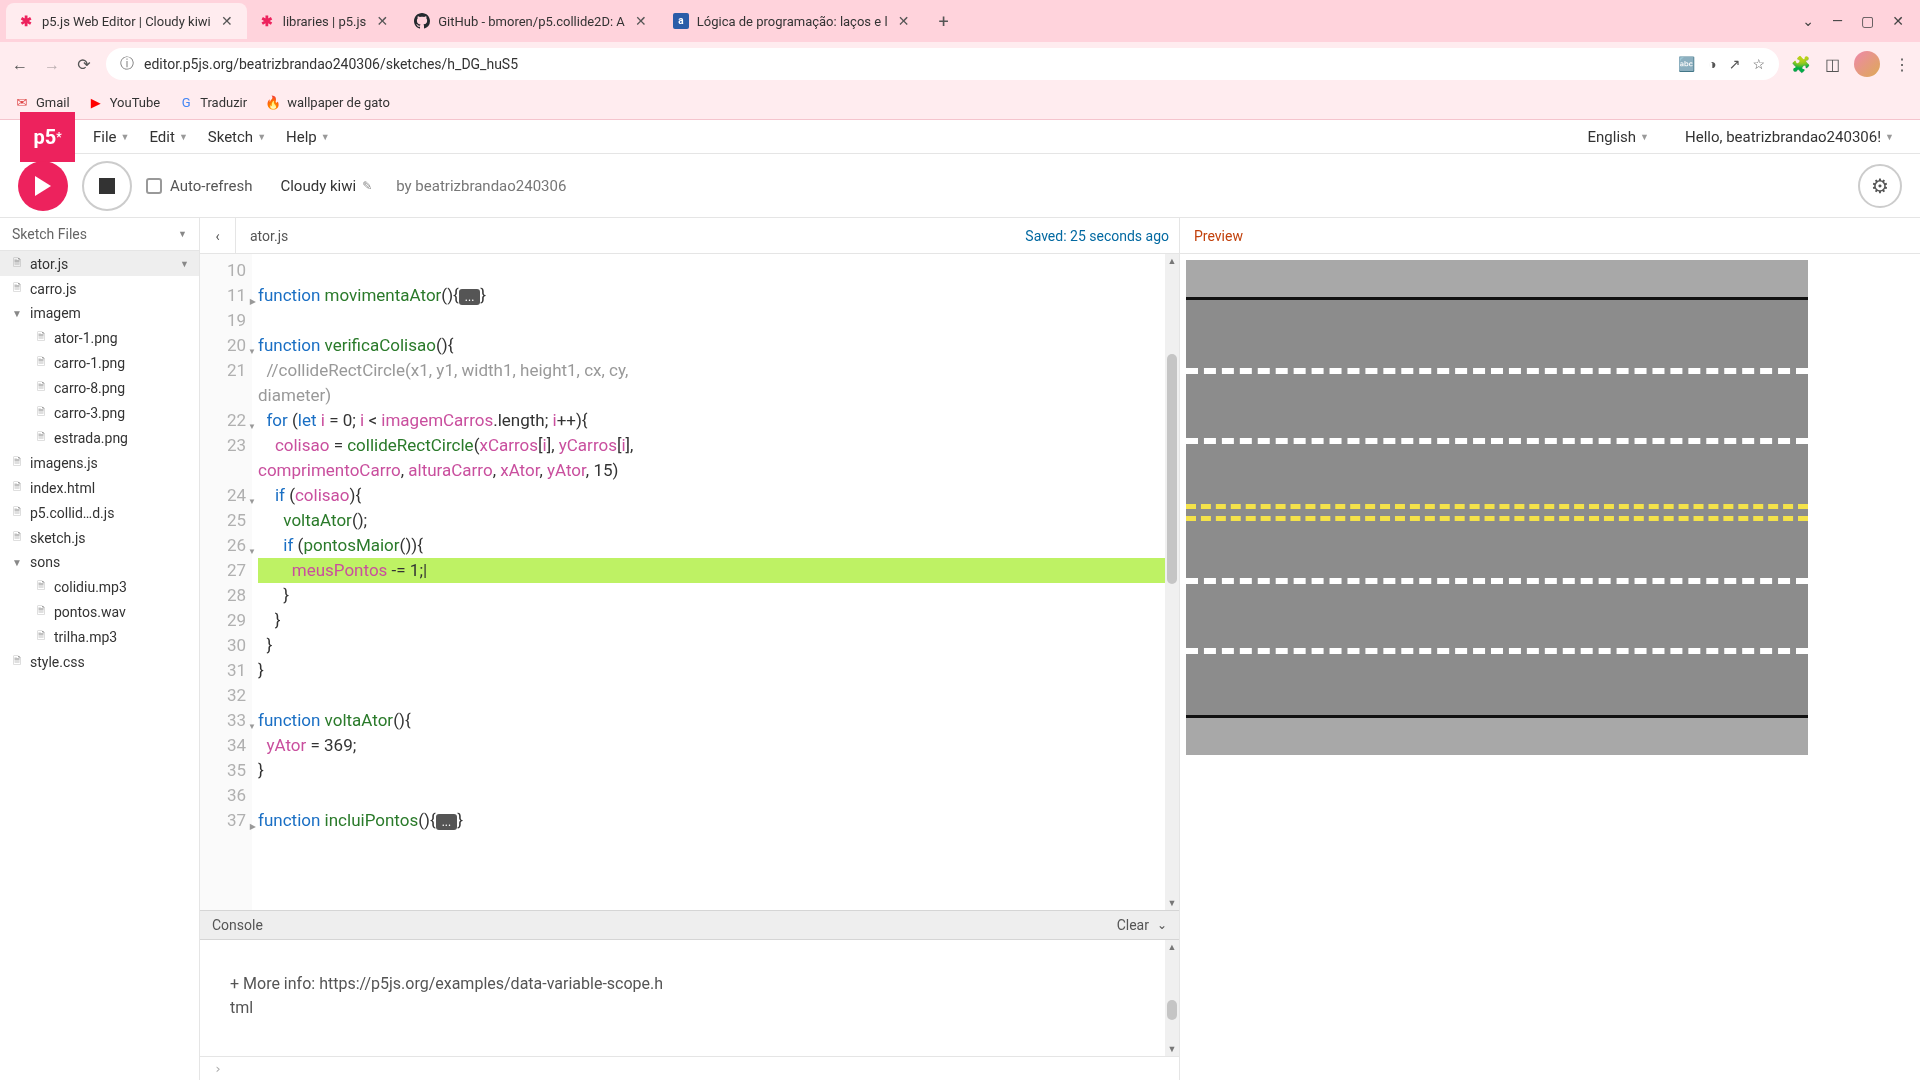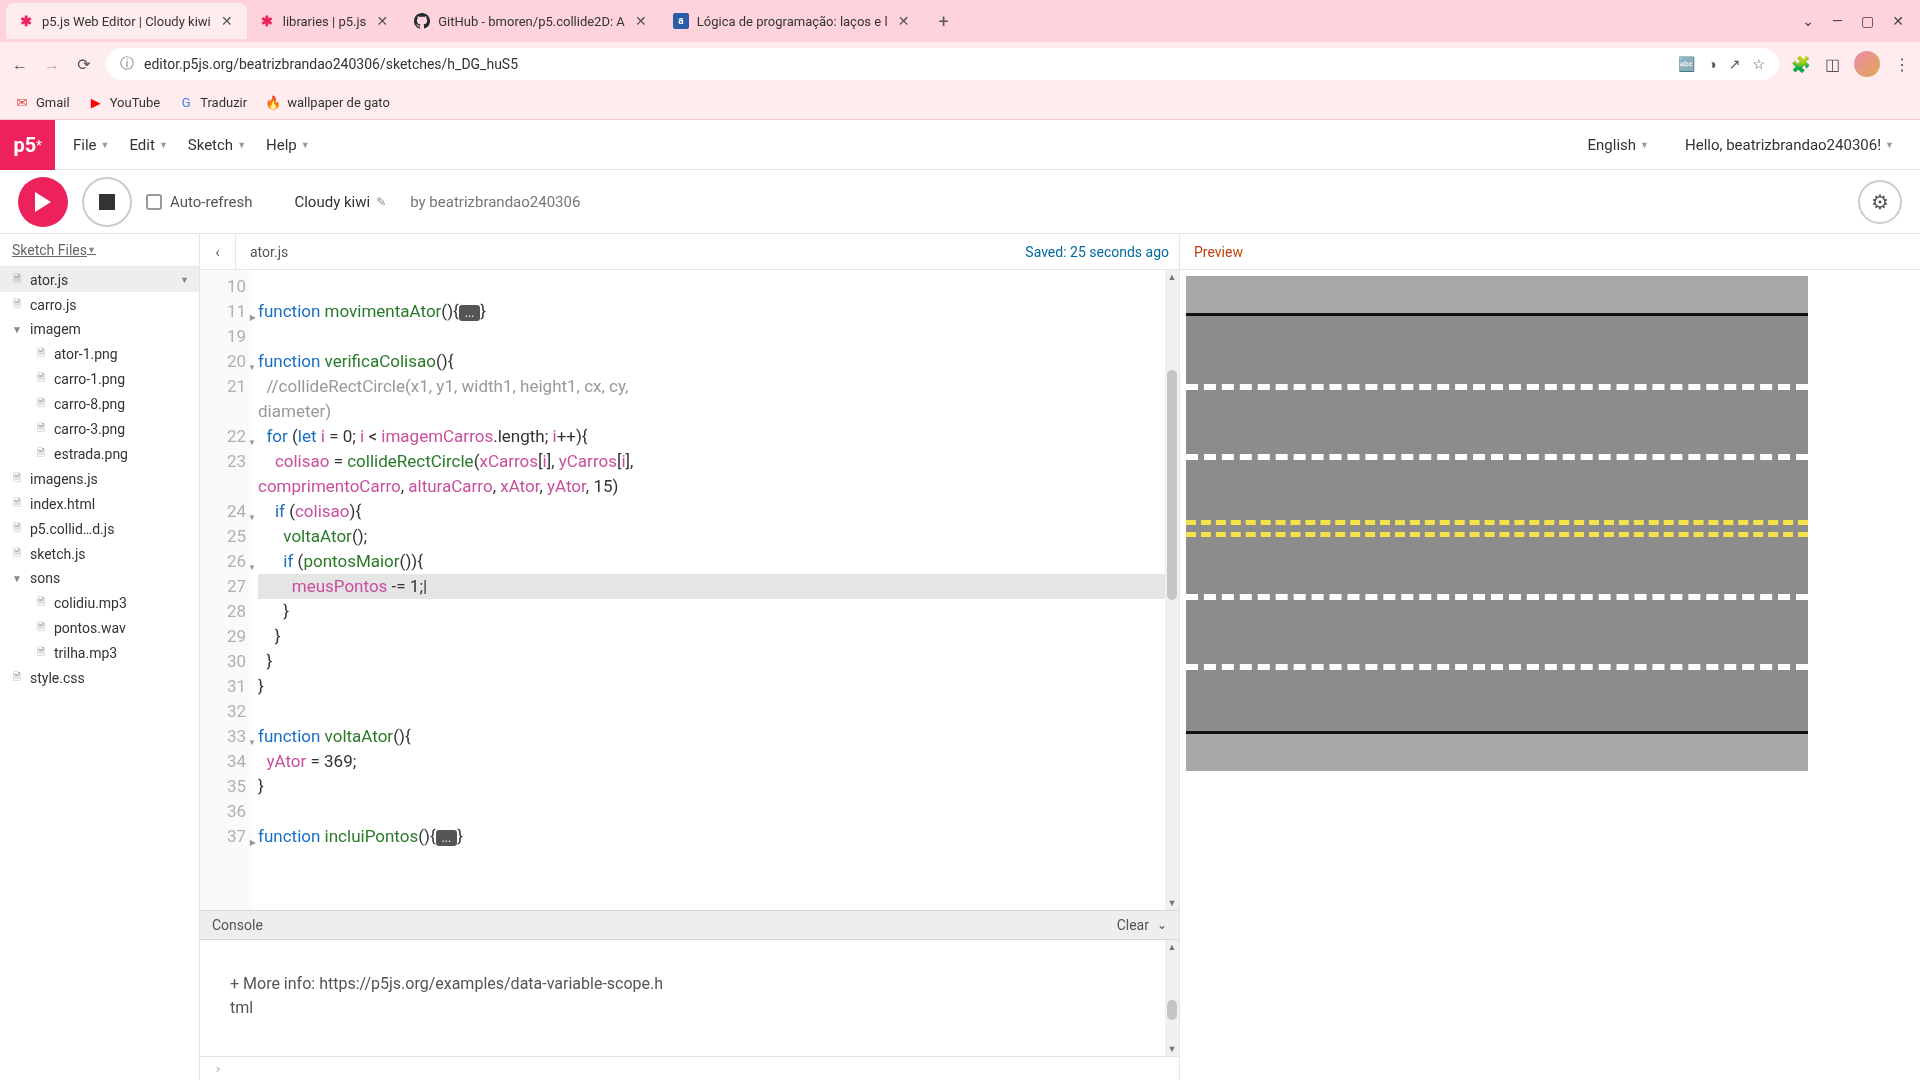--- a/index.html
+++ b/index.html
@@ -23,44 +23,44 @@
 .addr-right { display: flex; gap: 12px; align-items: center; margin-left: auto; color: #555; }
 .ext-icons { display: flex; gap: 14px; align-items: center; color: #555; }
 .avatar { width: 26px; height: 26px; border-radius: 50%; background: linear-gradient(135deg,#e8a 0%,#da5 100%); }
 
 .bookmark-bar { display: flex; align-items: center; gap: 18px; height: 34px; padding: 0 14px; background: #ffecef; font-size: 13px; color: #333; border-bottom: 1px solid #f5c4cd; }
 .bookmark-item { display: flex; align-items: center; gap: 6px; cursor: pointer; }
 .bk-icon { width: 16px; height: 16px; display: flex; align-items: center; justify-content: center; }
 
 
 .app { display: flex; flex-direction: column; height: calc(1080px - 120px); background: #fff; }
-.app-header { display: flex; align-items: center; height: 50px; border-bottom: 1px solid #e5e5e5; }
+.app-header { display: flex; align-items: center; height: 34px; border-bottom: 1px solid #e5e5e5; margin-left: 20px; }
 .logo { width: 55px; height: 50px; background: #ed225d; color: #fff; display: flex; align-items: center; justify-content: center; font-size: 20px; font-weight: bold; }
 .menu-bar { display: flex; gap: 4px; padding: 0 10px; }
 .menu-item { padding: 6px 8px; font-size: 15px; color: #333; cursor: pointer; display: flex; align-items: center; gap: 4px; }
 .menu-caret { font-size: 9px; color: #999; }
 .header-right { margin-left: auto; display: flex; align-items: center; gap: 20px; padding-right: 18px; font-size: 14px; color: #333; }
 
 .toolbar { display: flex; align-items: center; gap: 14px; height: 64px; padding: 0 18px; border-bottom: 1px solid #e5e5e5; }
 .play-btn { width: 50px; height: 50px; border-radius: 50%; background: #ed225d; display: flex; align-items: center; justify-content: center; cursor: pointer; }
 .play-btn svg { fill: #fff; }
 .stop-btn { width: 50px; height: 50px; border-radius: 50%; border: 2px solid #ccc; display: flex; align-items: center; justify-content: center; cursor: pointer; }
 .stop-sq { width: 16px; height: 16px; background: #333; }
 .auto-refresh { display: flex; align-items: center; gap: 8px; font-size: 15px; color: #555; }
 .checkbox { width: 16px; height: 16px; border: 2px solid #999; border-radius: 3px; cursor: pointer; }
-.sketch-name { font-size: 15px; color: #333; margin-left: 28px; display: flex; align-items: center; gap: 6px; }
+.sketch-name { font-size: 15px; color: #333; margin-left: 14px; display: flex; align-items: center; gap: 6px; }
 .edit-pencil { font-size: 12px; color: #888; cursor: pointer; }
 .by-text { font-size: 15px; color: #777; margin-left: 10px; }
 .settings-btn { margin-left: auto; width: 44px; height: 44px; border-radius: 50%; border: 2px solid #ccc; display: flex; align-items: center; justify-content: center; cursor: pointer; font-size: 20px; color: #555; }
 
 .main-area { flex: 1; display: flex; min-height: 0; }
 
 
 .sidebar { width: 200px; border-right: 1px solid #e5e5e5; display: flex; flex-direction: column; }
-.sidebar-hdr { display: flex; align-items: center; padding: 8px 12px; font-size: 14px; color: #666; border-bottom: 1px solid #e5e5e5; text-decoration: underline; }
+.sidebar-hdr { display: flex; align-items: center; justify-content: space-between; padding: 8px 12px; font-size: 14px; color: #666; border-bottom: 1px solid #e5e5e5; }
 .sidebar-caret { font-size: 9px; color: #888; cursor: pointer; }
 .file-tree { flex: 1; overflow-y: auto; font-size: 14px; }
 .file-item { display: flex; align-items: center; gap: 6px; padding: 4px 10px; cursor: pointer; color: #333; }
 .file-item.active { background: #eee; }
 .file-item .fi-icon { width: 14px; display: flex; justify-content: center; color: #888; font-size: 10px; }
 .file-item.indent { padding-left: 34px; }
 .file-item .opts { margin-left: auto; color: #888; font-size: 9px; }
 
 
 .editor-col { flex: 1; display: flex; flex-direction: column; min-width: 0; border-right: 1px solid #e5e5e5; }
@@ -68,21 +68,21 @@
 .collapse-side { width: 36px; display: flex; align-items: center; justify-content: center; border-right: 1px solid #e5e5e5; cursor: pointer; height: 100%; }
 .editor-filename { padding: 0 14px; }
 .saved-status { margin-left: auto; padding-right: 10px; color: #0369a1; }
 
 .code-wrap { flex: 1; display: flex; position: relative; overflow: hidden; font-family: 'Menlo', 'Consolas', monospace; font-size: 17px; line-height: 25px; }
 .gutter { width: 52px; background: #fafafa; text-align: right; padding: 4px 6px 4px 0; color: #b0b0b0; user-select: none; }
 .gutter div { height: 25px; position: relative; }
 .fold { position: absolute; right: -10px; top: 6px; font-size: 8px; color: #999; }
 .code-body { flex: 1; padding: 4px 6px; white-space: pre; overflow: hidden; color: #333; }
 .code-body .line { height: 25px; }
-.code-body .hl { background: #e5e5e5; }
+.code-body .hl { background: #bef264; }
 .kw { color: #1a6fc4; }
 .fname { color: #2a7a2a; }
 .var { color: #c94f9e; }
 .num { color: #333; }
 .cmt { color: #999; }
 .code-fold-badge { display: inline-block; background: #555; color: #fff; border-radius: 3px; padding: 0 6px; font-size: 12px; line-height: 16px; vertical-align: middle; }
 .scrollbar-v { position: absolute; right: 0; top: 0; width: 14px; height: 100%; background: #f0f0f0; }
 .scroll-thumb { position: absolute; left: 2px; width: 10px; background: #c5c5c5; border-radius: 5px; }
 .scroll-arrow { position: absolute; left: 0; width: 14px; height: 14px; display: flex; align-items: center; justify-content: center; font-size: 9px; color: #777; cursor: pointer; }
 

